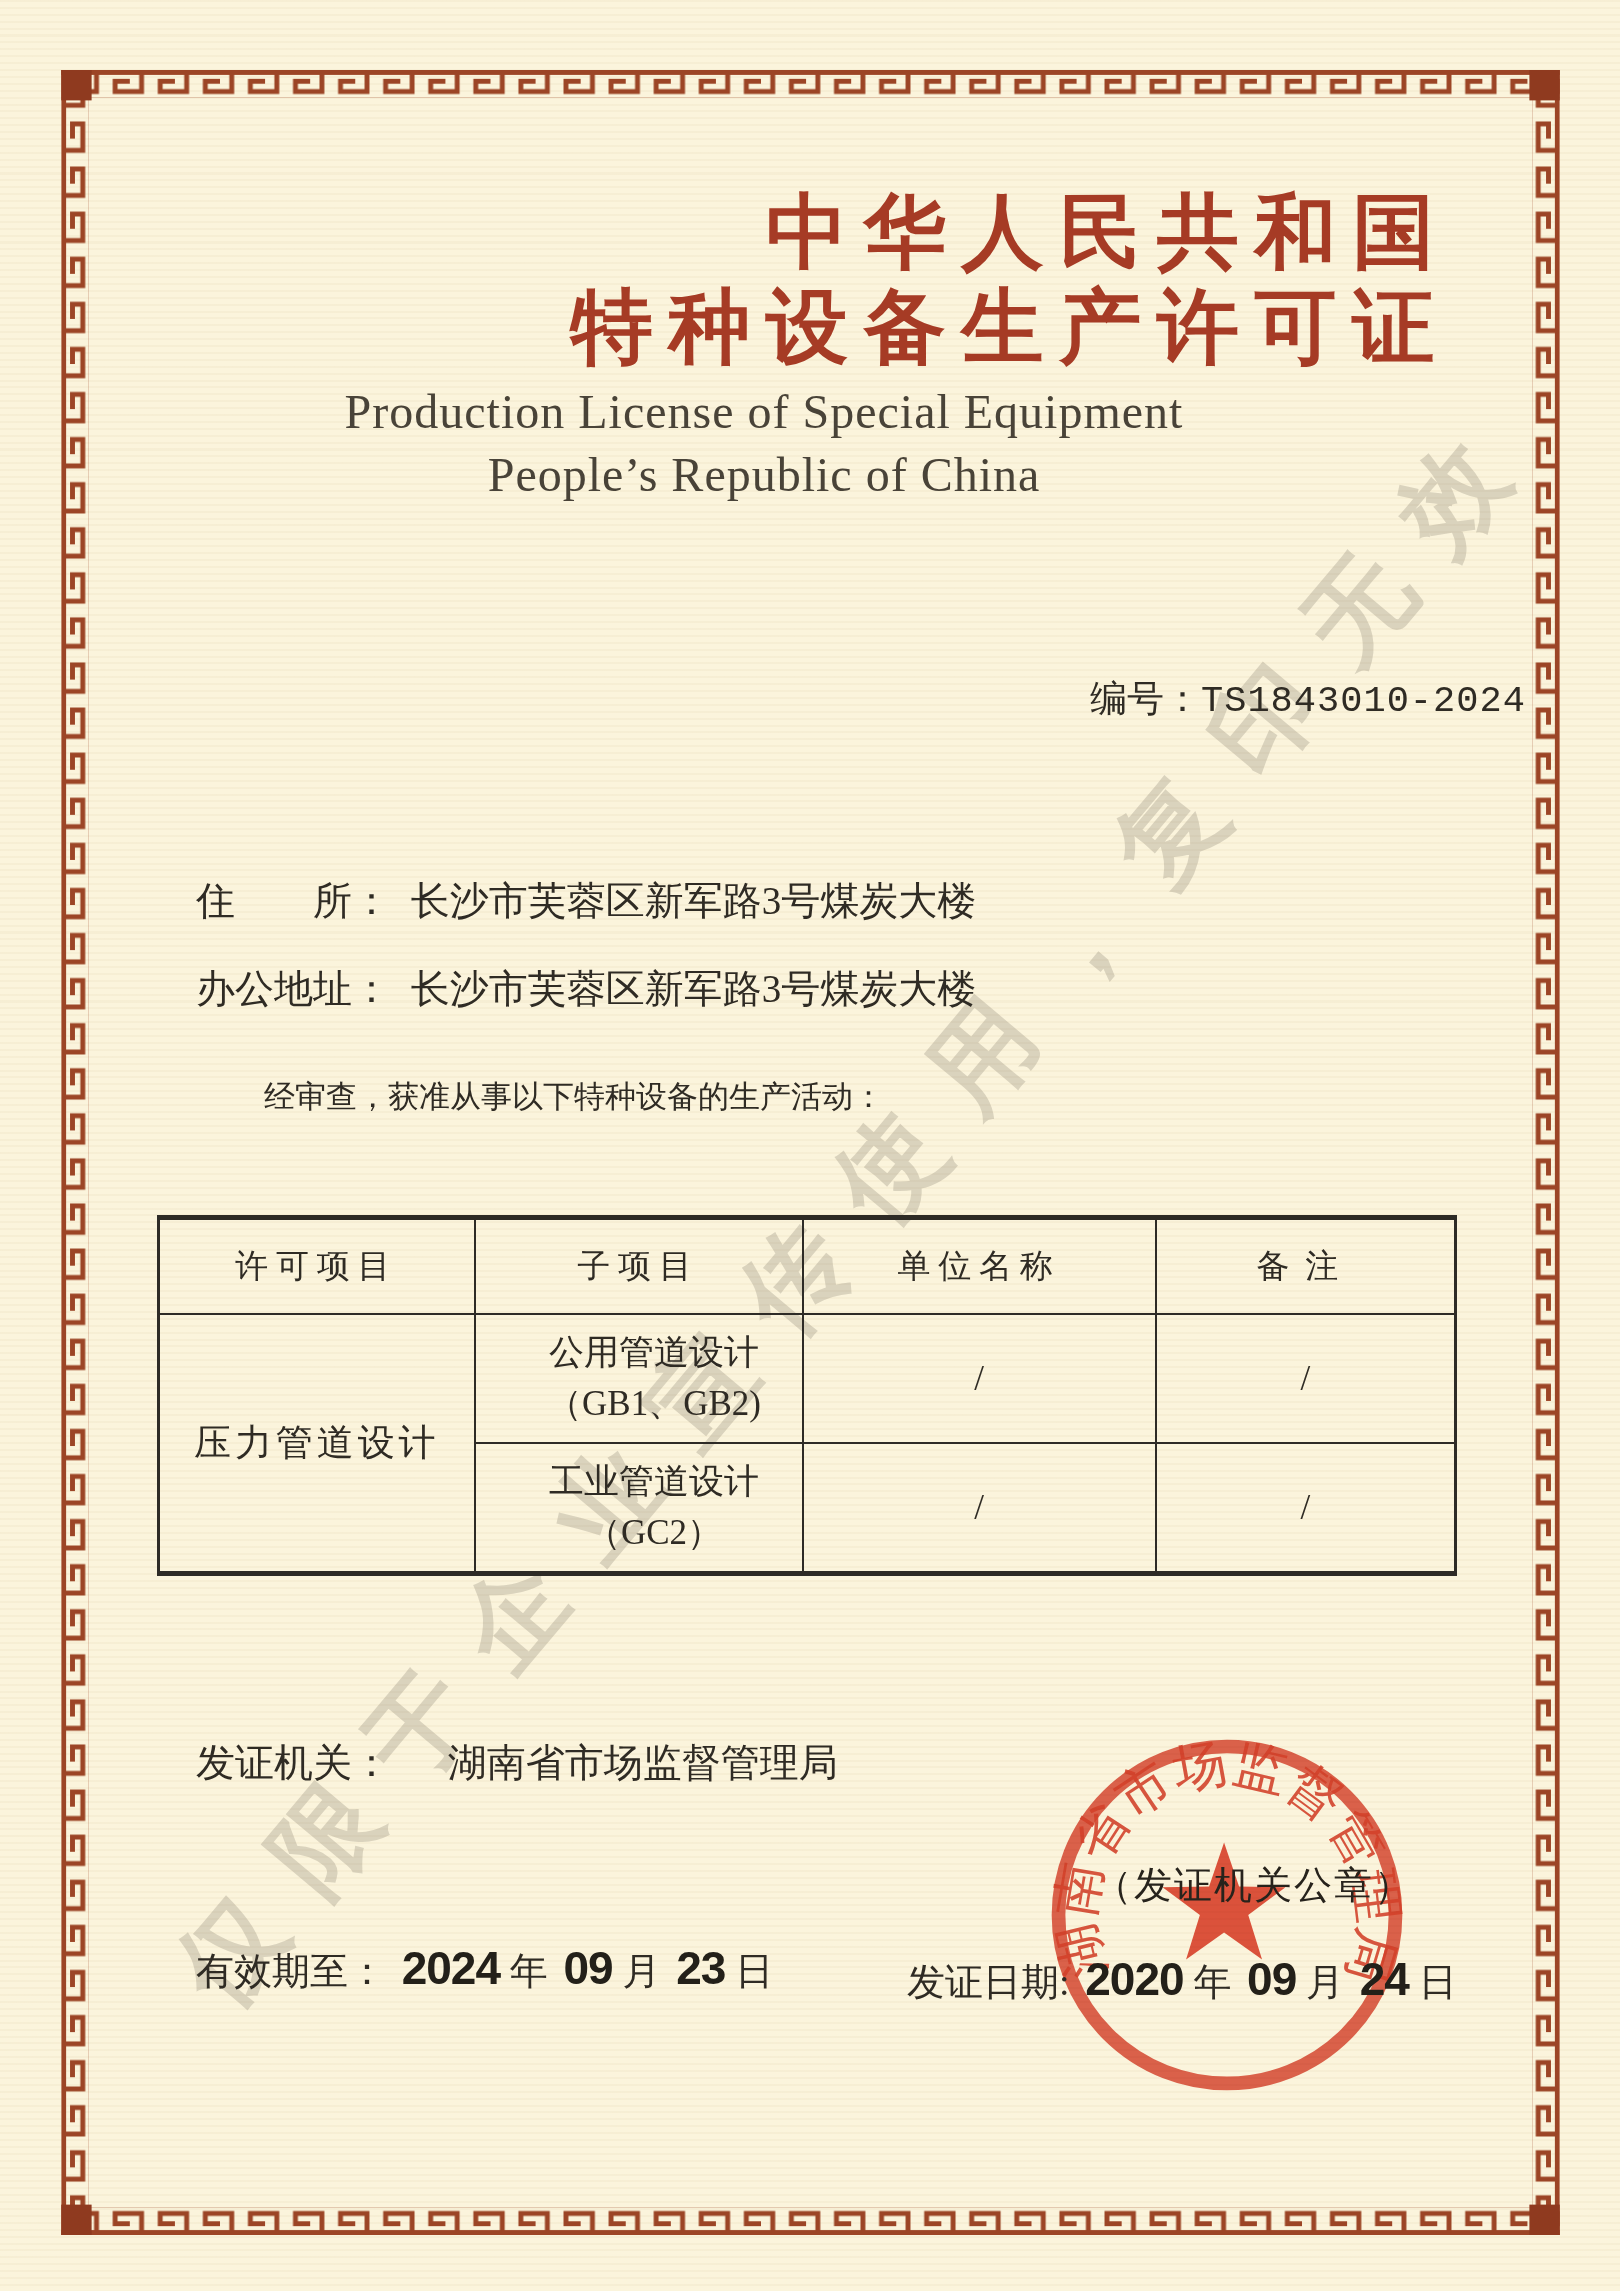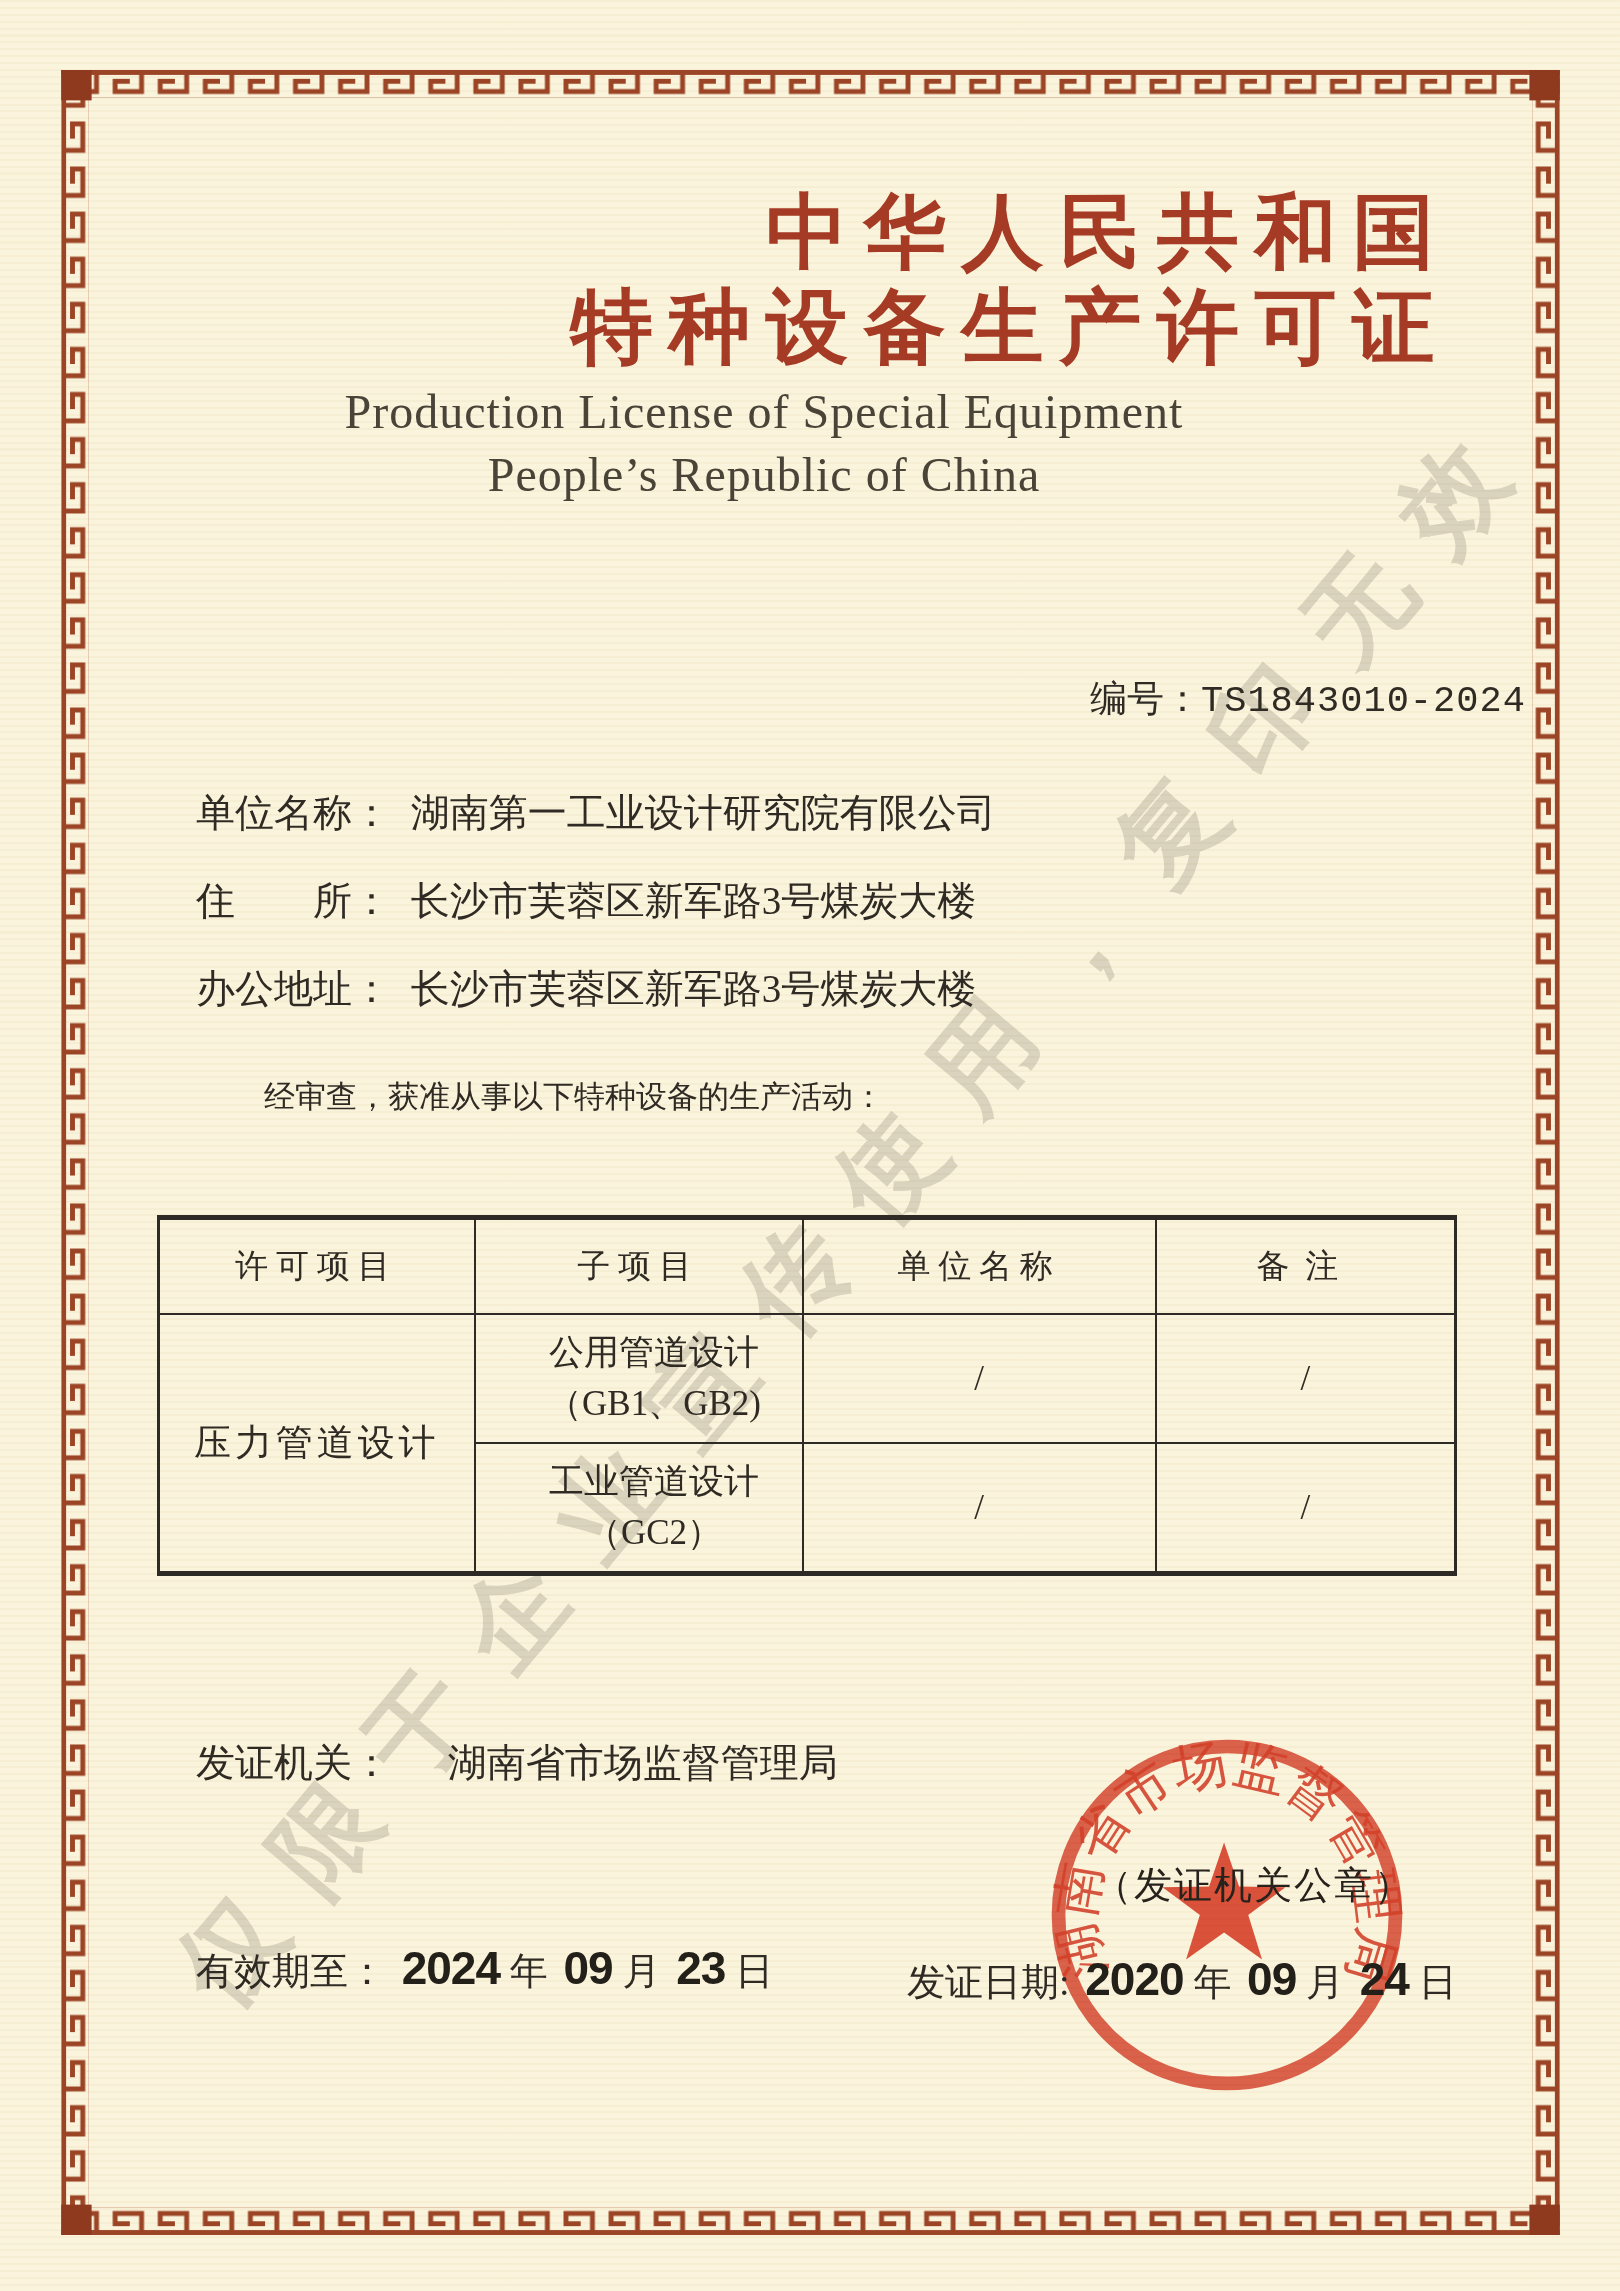--- a/index.html
+++ b/index.html
@@ -136,24 +136,20 @@
 
   <div class="abs tline t1 title-cn">中华人民共和国</div>
   <div class="abs tline t2 title-cn">特种设备生产许可证</div>
   <div class="abs tline e1 title-en">Production License of Special Equipment</div>
   <div class="abs tline e2 title-en">People’s Republic of China</div>
 
   <div class="abs lic-no">
     <span>编号：</span><span class="num">TS1843010-2024</span>
   </div>
 
-  <div class="abs field f1">
-    <span class="lbl">单位名称：</span>
-    <span class="val">湖南第一工业设计研究院有限公司</span>
-  </div>
   <div class="abs field f2">
     <span class="lbl">住　　所：</span>
     <span class="val">长沙市芙蓉区新军路3号煤炭大楼</span>
   </div>
   <div class="abs field f3">
     <span class="lbl">办公地址：</span>
     <span class="val">长沙市芙蓉区新军路3号煤炭大楼</span>
   </div>
 
   <div class="abs statement">经审查，获准从事以下特种设备的生产活动：</div>

